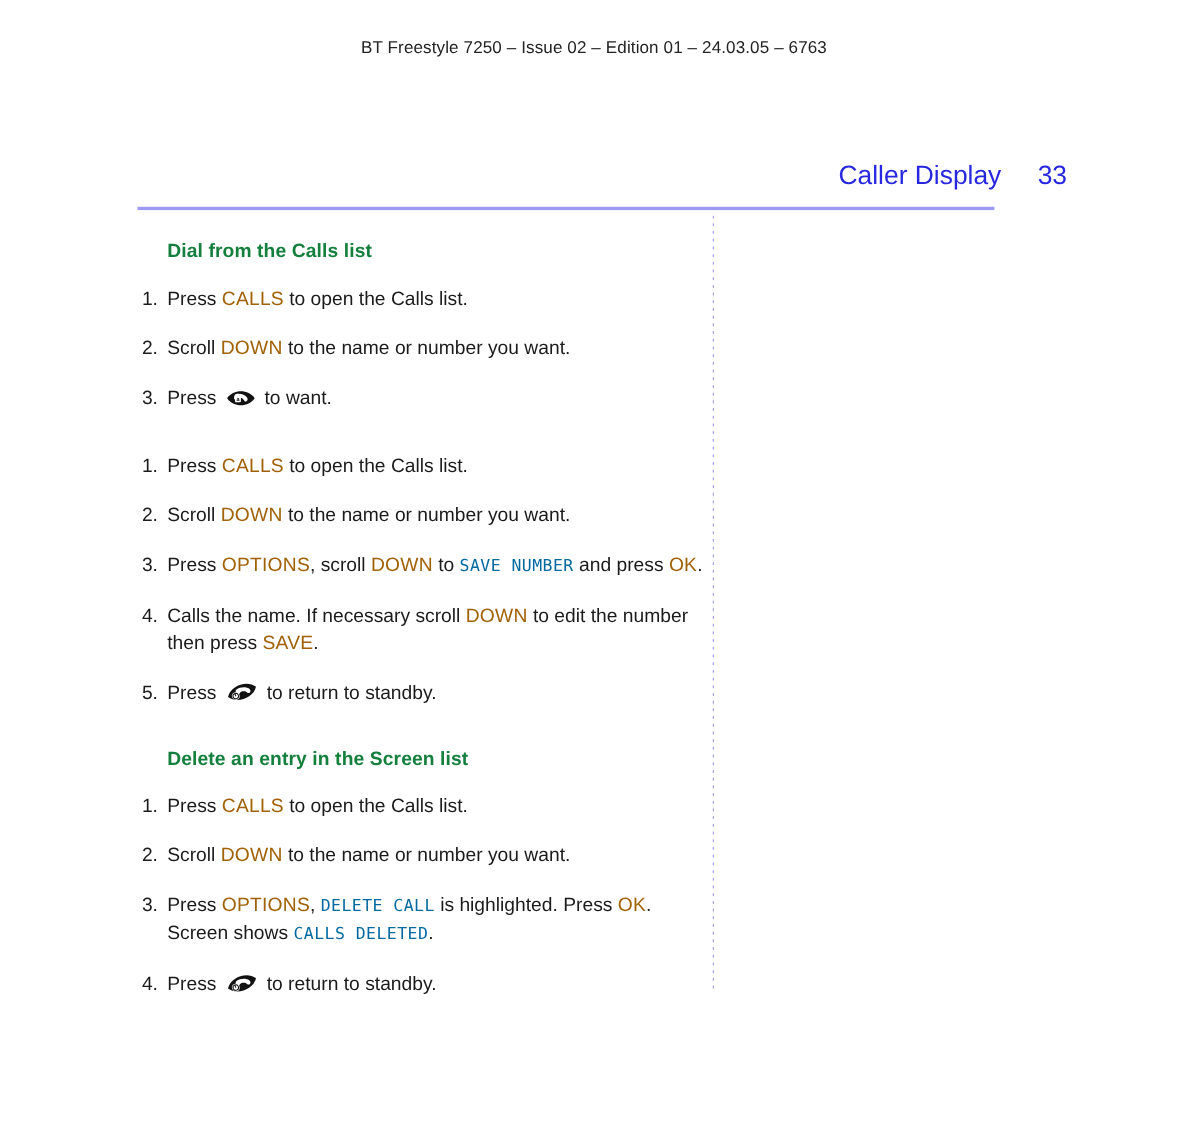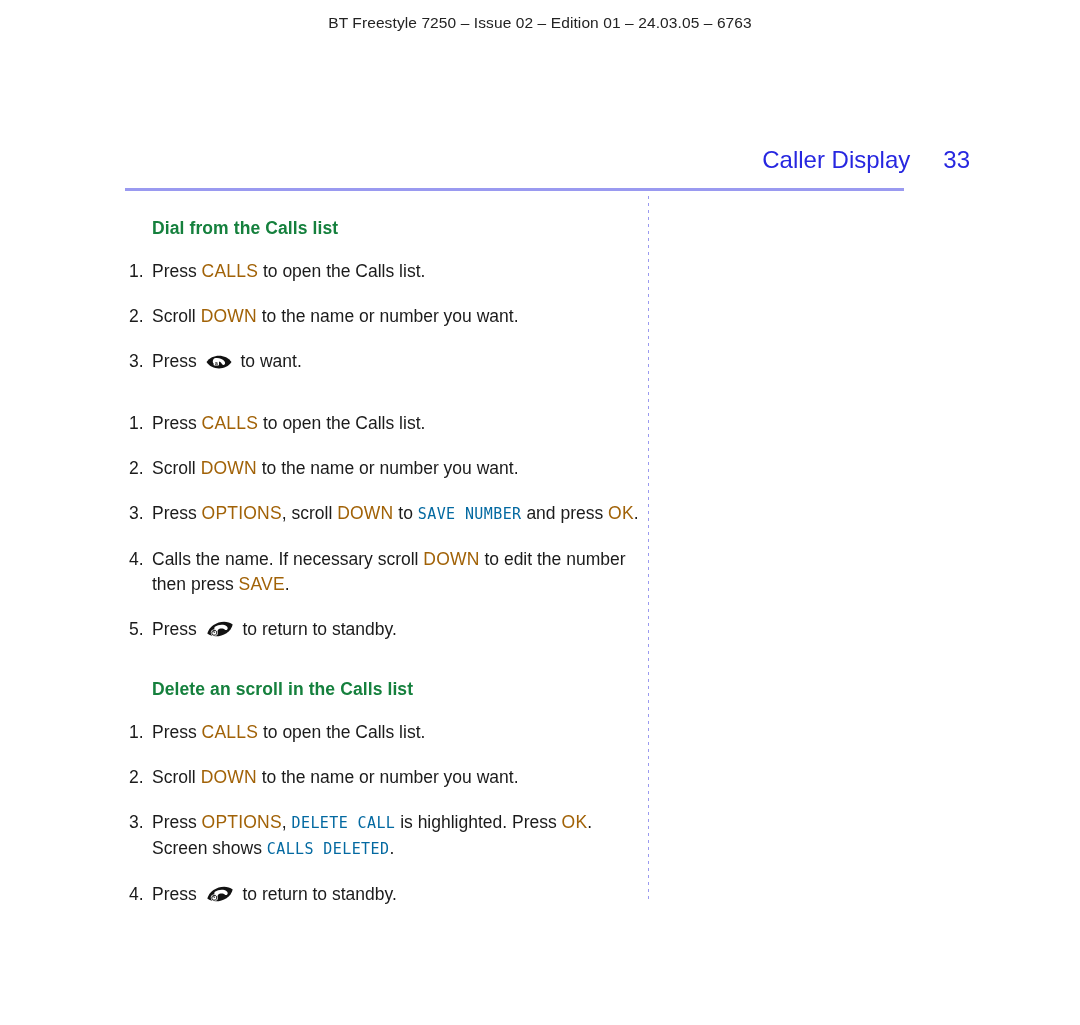--- a/index.html
+++ b/index.html
@@ -12,21 +12,21 @@
     height: 1025px;
     position: relative;
     font-family: "Liberation Sans", sans-serif;
     color: #1a1a1a;
     -webkit-font-smoothing: antialiased;
   }
 
   
   .doc-header {
     position: absolute;
-    top: 14px;
+    top: 35px;
     left: 0;
     width: 1080px;
     text-align: center;
     font-size: 15.5px;
     color: #232323;
     letter-spacing: 0.1px;
   }
 
   
   .page-header {
@@ -161,21 +161,21 @@
                 <path d="M1.5 11 C 7 2.2, 23 2.2, 28.5 11 C 23 19.8, 7 19.8, 1.5 11 Z" fill="#121212"></path>
                 <path d="M11 7.2 C 15 6.1, 20.2 7.6, 22.2 10.6 C 23 11.9, 22.7 13.4, 21.6 14 C 20.6 14.5, 19.6 14 , 19.2 13 C 18.7 11.9, 17.4 11 , 15.7 10.7 C 14.2 10.5, 12.8 10.9, 12.2 11.8 C 11.5 12.7, 10.3 12.7, 9.8 11.9 C 9.2 10.8, 9.5 7.6, 11 7.2 Z" fill="#ffffff"></path>
                 <circle cx="8.4" cy="12.6" r="3.5" fill="#ffffff"></circle>
                 <circle cx="8.4" cy="12.6" r="2.5" fill="none" stroke="#121212" stroke-width="0.9"></circle>
                 <line x1="8.4" y1="10.3" x2="8.4" y2="12.8" stroke="#121212" stroke-width="0.9"></line>
               </g>
             </svg></span><span> to return to standby.</span></li>
       </ol>
     </div>
     <div class="block gap-top">
-      <h2 class="section-title">Delete an scroll in the Calls list</h2>
+      <h2 class="section-title">Delete an entry in the Screen list</h2>
       <ol class="steps">
         <li><span class="num">1.</span><span>Press </span><span class="kw">CALLS</span><span> to open the Calls list.</span></li>
         <li><span class="num">2.</span><span>Scroll </span><span class="kw">DOWN</span><span> to the name or number you want.</span></li>
         <li><span class="num">3.</span><span>Press </span><span class="kw">OPTIONS</span><span>, </span><span class="lcd">DELETE CALL</span><span> is highlighted. Press </span><span class="kw">OK</span><span>. Screen shows </span><span class="lcd">CALLS DELETED</span><span>.</span></li>
         <li><span class="num">4.</span><span>Press </span><span class="key-icon"><svg width="30" height="22" viewBox="0 0 30 22">
               <g transform="rotate(-20 15 11)">
                 <path d="M1.5 11 C 7 2.2, 23 2.2, 28.5 11 C 23 19.8, 7 19.8, 1.5 11 Z" fill="#121212"></path>
                 <path d="M11 7.2 C 15 6.1, 20.2 7.6, 22.2 10.6 C 23 11.9, 22.7 13.4, 21.6 14 C 20.6 14.5, 19.6 14 , 19.2 13 C 18.7 11.9, 17.4 11 , 15.7 10.7 C 14.2 10.5, 12.8 10.9, 12.2 11.8 C 11.5 12.7, 10.3 12.7, 9.8 11.9 C 9.2 10.8, 9.5 7.6, 11 7.2 Z" fill="#ffffff"></path>
                 <circle cx="8.4" cy="12.6" r="3.5" fill="#ffffff"></circle>
                 <circle cx="8.4" cy="12.6" r="2.5" fill="none" stroke="#121212" stroke-width="0.9"></circle>

